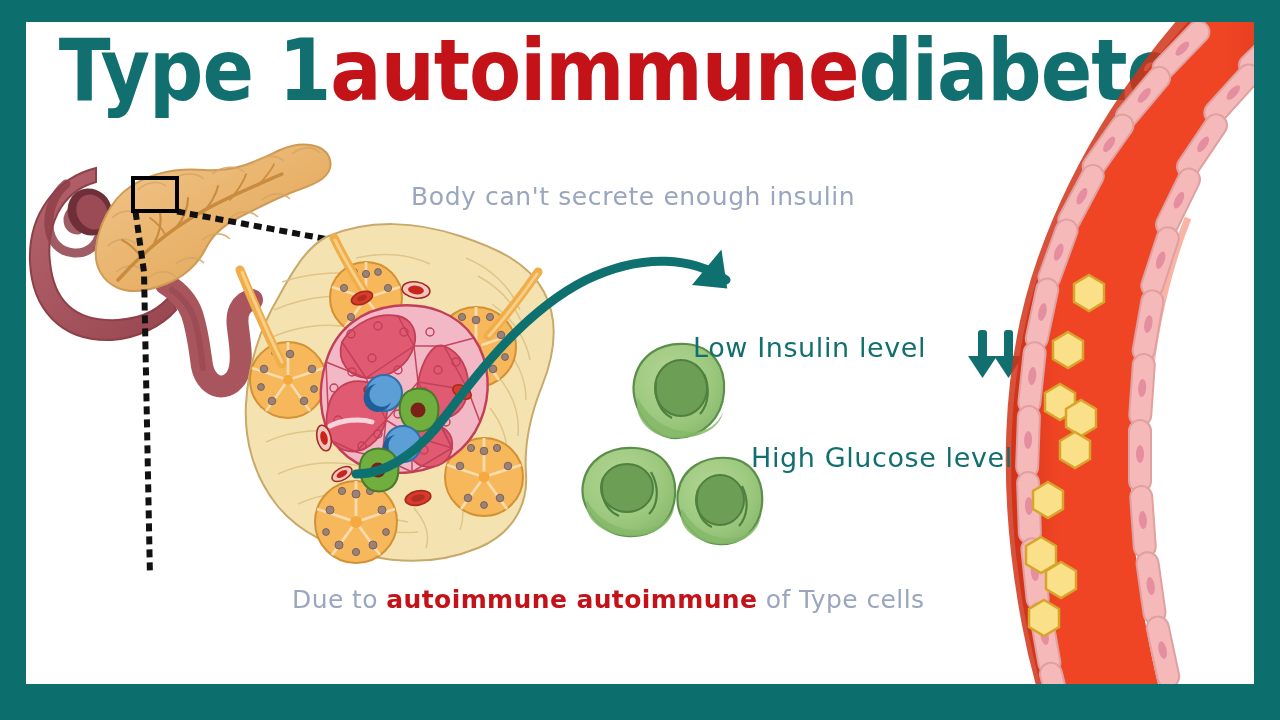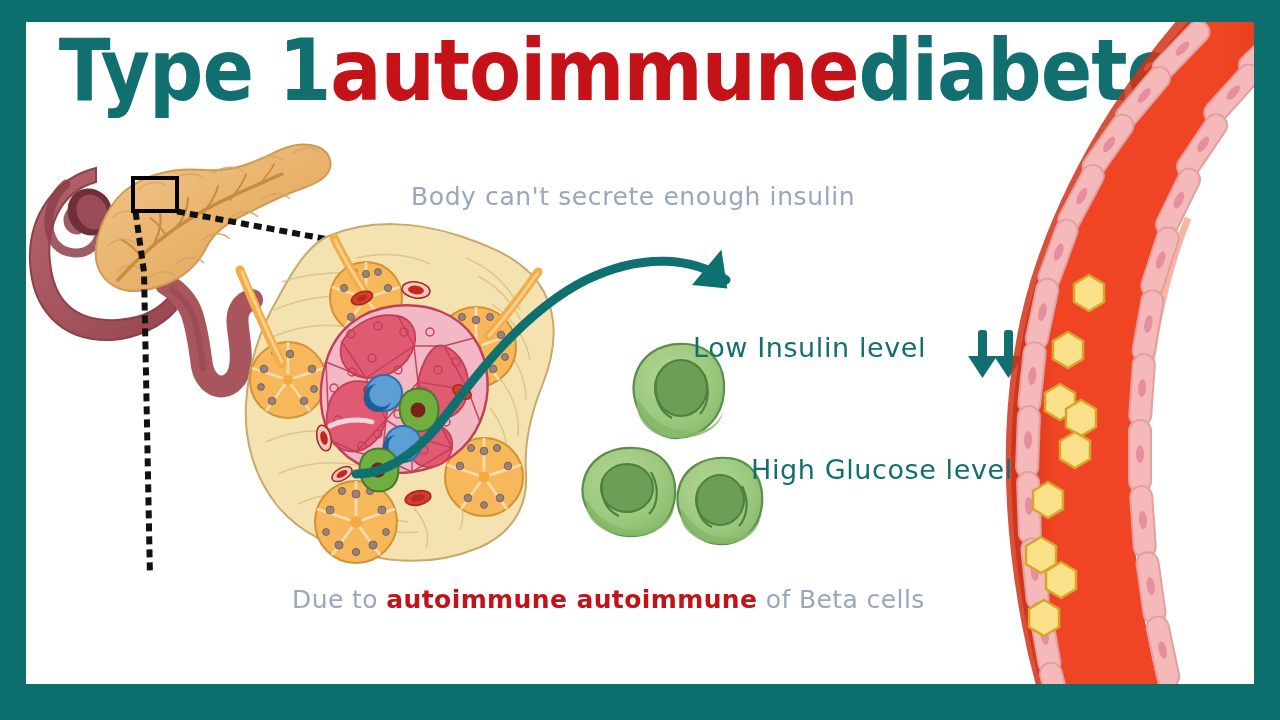--- a/index.html
+++ b/index.html
@@ -71,21 +71,21 @@
   }
   #cap-low-insulin {
     left: 667px;
     top: 310px;
     font-size: 27px;
     color: #11706f;
     letter-spacing: 0.6px;
   }
   #cap-high-glucose {
     left: 725px;
-    top: 432px;
+    top: 420px;
     font-size: 27px;
     color: #11706f;
     letter-spacing: 0.6px;
   }
   #cap-bottom {
     left: 266px;
     top: 563px;
     font-size: 25px;
     color: #9aa6bd;
     letter-spacing: 0.4px;
@@ -661,16 +661,16 @@
     </svg>
 
     <div id="sel-box"></div>
 
     <div class="caption" id="cap-low-insulin">Low Insulin level</div>
 
     <div class="caption" id="cap-secrete">Body can't secrete enough insulin</div>
 
     <div class="caption" id="cap-high-glucose">High Glucose level</div>
 
-    <div class="caption" id="cap-bottom"><span>Due to </span><span class="hl">autoimmune autoimmune</span><span> of Beta cells</span></div>
+    <div class="caption" id="cap-bottom"><span>Due to </span><span class="hl">autoimmune autoimmune</span><span> of Type cells</span></div>
 
   </div>
 </div>
 
 </body></html>

